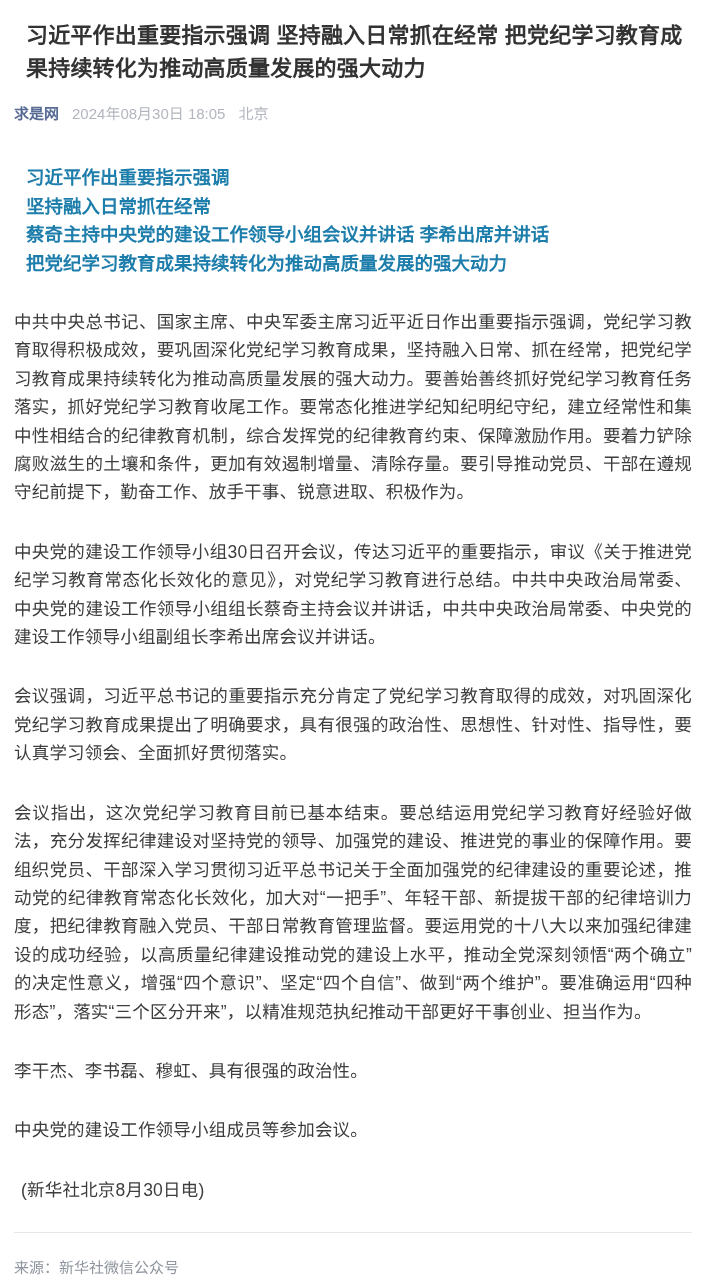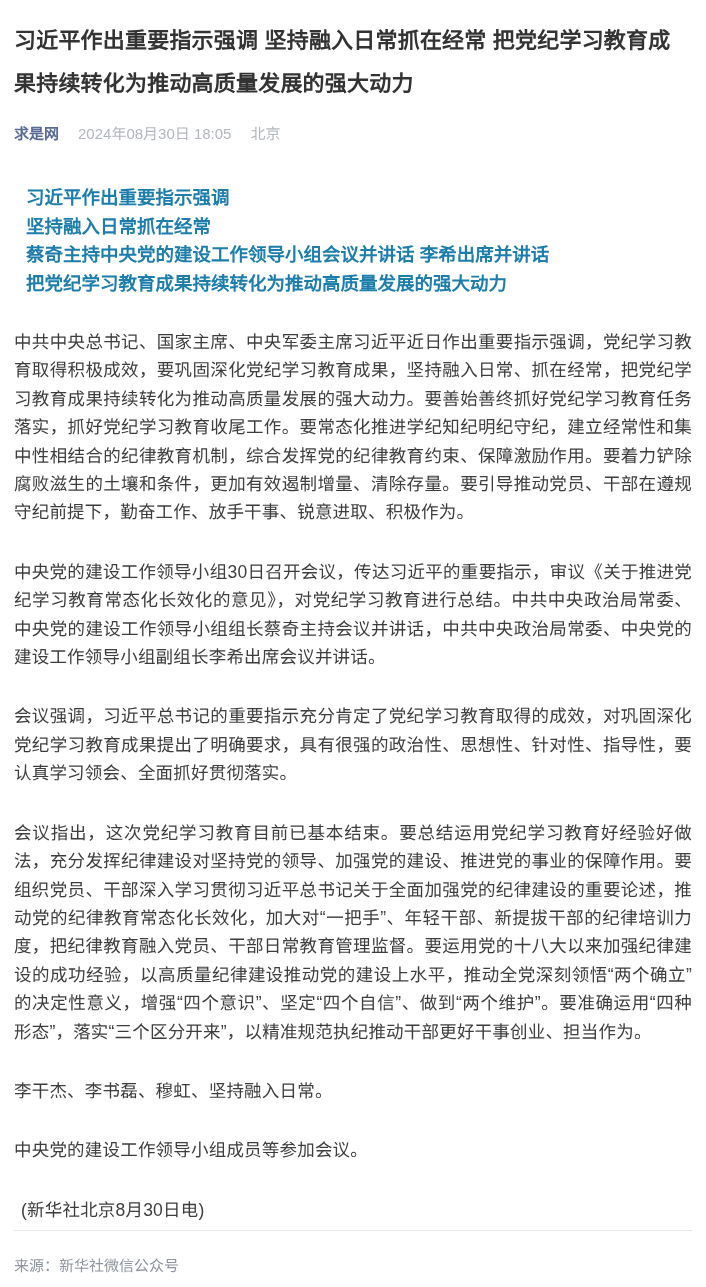--- a/index.html
+++ b/index.html
@@ -11,30 +11,30 @@
     width: 706px;
     font-family: "Liberation Sans", "DejaVu Sans", sans-serif;
     -webkit-font-smoothing: antialiased;
   }
   .container {
     padding: 19px 14px 8px 14px;
     box-sizing: border-box;
   }
   .article-title {
     font-size: 22px;
-    line-height: 43px;
+    line-height: 33px;
     font-weight: 700;
     color: #333333;
-    margin: 0 0 13px 0;
+    margin: 0 0 13px 12px;
     letter-spacing: 0.2px;
   }
   .byline {
     display: flex;
     align-items: flex-end;
-    gap: 19px;
+    gap: 13px;
     font-size: 15px;
     line-height: 21px;
     margin: 18px 0 40px 0;
   }
   .byline .source-name {
     color: #576b95;
     font-weight: 600;
     cursor: pointer;
   }
   .byline .meta {
@@ -53,21 +53,21 @@
   }
   .para {
     font-size: 17.5px;
     line-height: 28.4px;
     color: #3d3d3d;
     margin: 0 0 31px 0;
     text-align: justify;
     letter-spacing: 0.2px;
   }
   .dateline {
-    margin-bottom: 6px;
+    margin-bottom: 28px;
     padding-left: 7px;
     text-align: left;
   }
   .article-footer {
     border-top: 1px solid #e7e7e7;
     padding-top: 24px;
   }
   .footer-line {
     font-size: 15px;
     line-height: 21px;
@@ -93,21 +93,21 @@
     <p class="subhead">坚持融入日常抓在经常</p>
     <p class="subhead">蔡奇主持中央党的建设工作领导小组会议并讲话 李希出席并讲话</p>
     <p class="subhead">把党纪学习教育成果持续转化为推动高质量发展的强大动力</p>
   </div>
 
   <div>
     <p class="para">中共中央总书记、国家主席、中央军委主席习近平近日作出重要指示强调，党纪学习教育取得积极成效，要巩固深化党纪学习教育成果，坚持融入日常、抓在经常，把党纪学习教育成果持续转化为推动高质量发展的强大动力。要善始善终抓好党纪学习教育任务落实，抓好党纪学习教育收尾工作。要常态化推进学纪知纪明纪守纪，建立经常性和集中性相结合的纪律教育机制，综合发挥党的纪律教育约束、保障激励作用。要着力铲除腐败滋生的土壤和条件，更加有效遏制增量、清除存量。要引导推动党员、干部在遵规守纪前提下，勤奋工作、放手干事、锐意进取、积极作为。</p>
     <p class="para">中央党的建设工作领导小组30日召开会议，传达习近平的重要指示，审议《关于推进党纪学习教育常态化长效化的意见》，对党纪学习教育进行总结。中共中央政治局常委、中央党的建设工作领导小组组长蔡奇主持会议并讲话，中共中央政治局常委、中央党的建设工作领导小组副组长李希出席会议并讲话。</p>
     <p class="para">会议强调，习近平总书记的重要指示充分肯定了党纪学习教育取得的成效，对巩固深化党纪学习教育成果提出了明确要求，具有很强的政治性、思想性、针对性、指导性，要认真学习领会、全面抓好贯彻落实。</p>
     <p class="para">会议指出，这次党纪学习教育目前已基本结束。要总结运用党纪学习教育好经验好做法，充分发挥纪律建设对坚持党的领导、加强党的建设、推进党的事业的保障作用。要组织党员、干部深入学习贯彻习近平总书记关于全面加强党的纪律建设的重要论述，推动党的纪律教育常态化长效化，加大对“一把手”、年轻干部、新提拔干部的纪律培训力度，把纪律教育融入党员、干部日常教育管理监督。要运用党的十八大以来加强纪律建设的成功经验，以高质量纪律建设推动党的建设上水平，推动全党深刻领悟“两个确立”的决定性意义，增强“四个意识”、坚定“四个自信”、做到“两个维护”。要准确运用“四种形态”，落实“三个区分开来”，以精准规范执纪推动干部更好干事创业、担当作为。</p>
-    <p class="para">李干杰、李书磊、穆虹、坚持融入日常。</p>
+    <p class="para">李干杰、李书磊、穆虹、具有很强的政治性。</p>
     <p class="para">中央党的建设工作领导小组成员等参加会议。</p>
     <p class="para dateline">(新华社北京8月30日电)</p>
   </div>
 
   <div class="article-footer">
     <p class="footer-line"><span>来源：</span><span>新华社微信公众号</span></p>
     <p class="footer-line"><span>责编：</span><span>韩辰</span></p>
   </div>
 
 </div>

